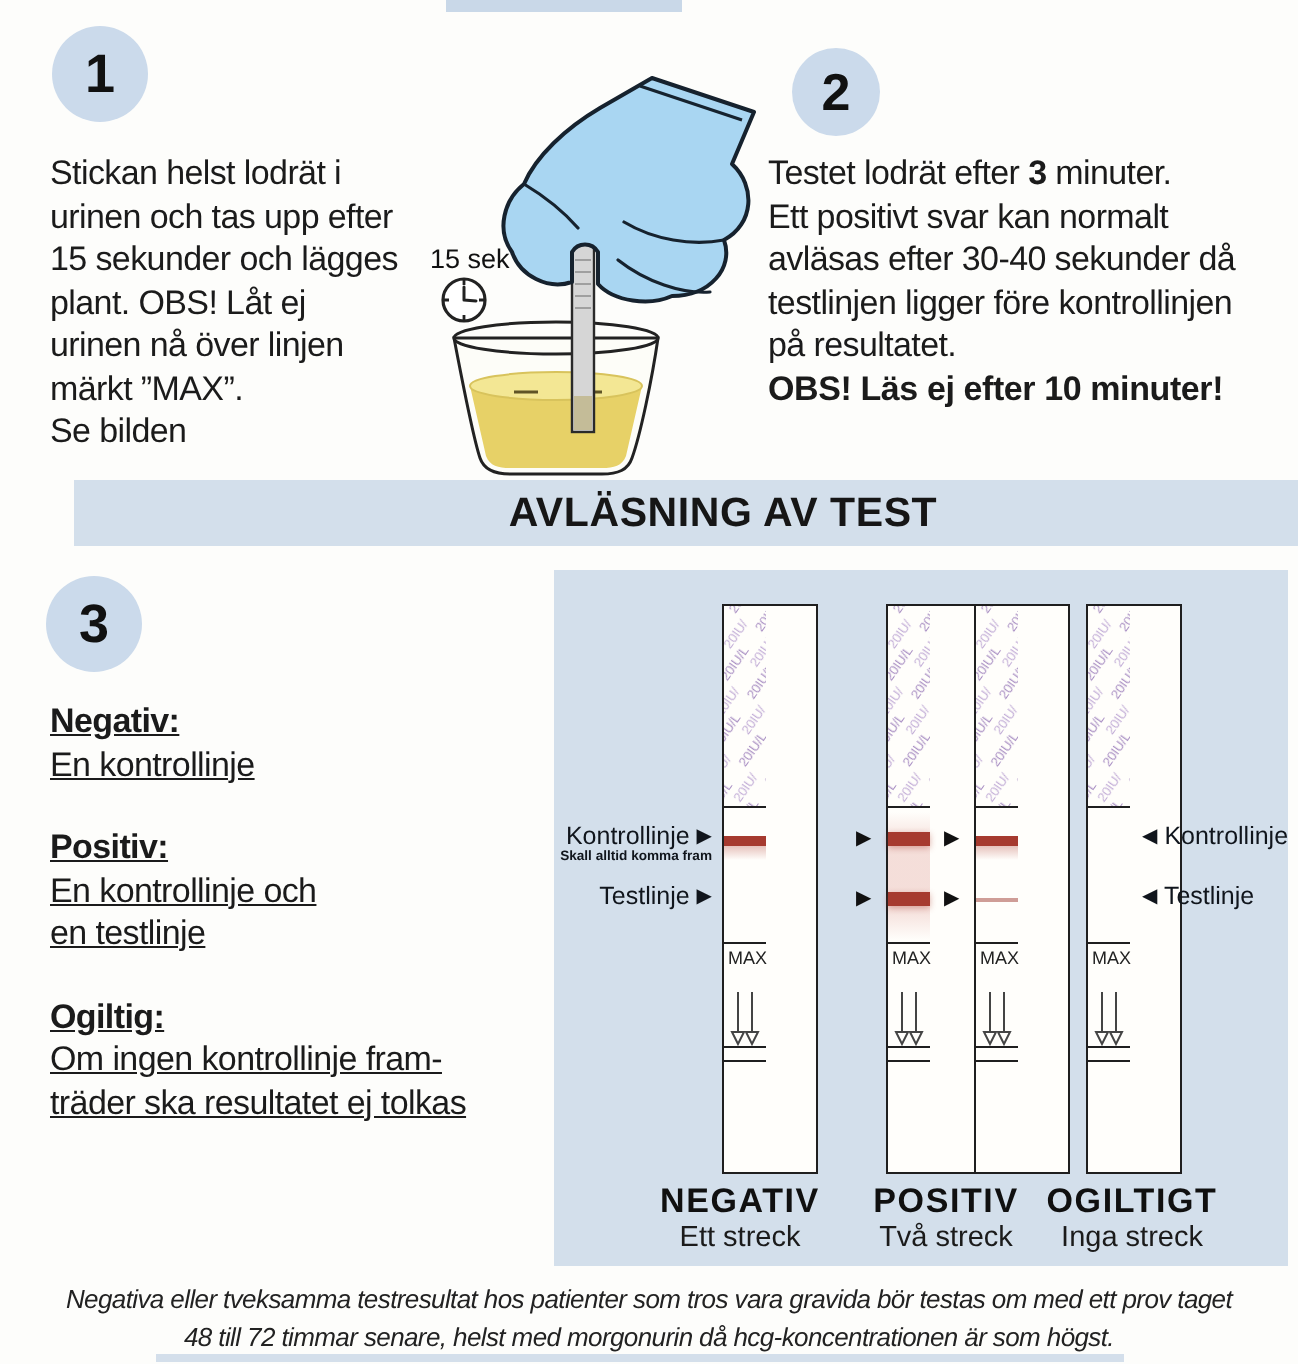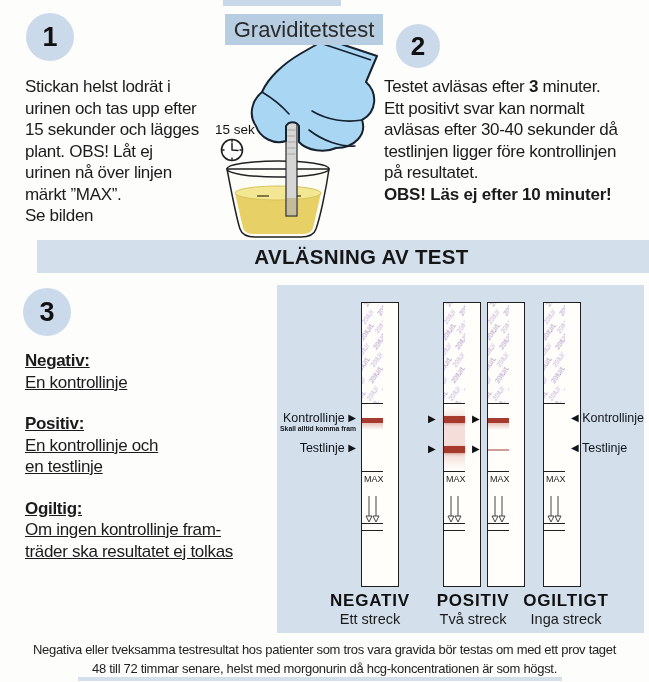--- a/index.html
+++ b/index.html
@@ -39,21 +39,21 @@
   .band{
     position:absolute;left:0;top:240px;width:649px;height:33px;background:#d3dfeb;
     text-align:center;line-height:33px;font-weight:bold;font-size:20.5px;
     letter-spacing:0.3px;color:#161616;margin-left:37px;
   }
   
   .illustration{position:absolute;left:205px;top:38px;width:190px;height:202px;}
   
   .panel{position:absolute;left:277px;top:285px;width:367px;height:348px;background:#d3dfeb;}
   .strip{
-    position:absolute;top:17px;width:38px;height:285px;background:#fffefb;
+    position:absolute;top:17px;width:48px;height:285px;background:#fffefb;
     border:1.5px solid #1f1f1f;box-sizing:border-box;
   }
   .s1{left:84px;}.s2{left:166px;}.s3{left:210px;}.s4{left:266px;}
   .wm{position:absolute;left:0;top:0;width:21px;height:100px;border-bottom:1.5px solid #1f1f1f;overflow:hidden;}
   .rline{position:absolute;left:0;width:21px;background:#a63a2f;}
   .wash{position:absolute;left:0;width:21px;top:103px;height:64px;
     background:linear-gradient(180deg,rgba(232,189,182,0) 0%,rgba(236,196,190,.55) 25%,rgba(236,196,190,.55) 75%,rgba(232,189,182,0) 100%);}
   .fade{position:absolute;left:0;width:21px;height:7px;background:linear-gradient(180deg,rgba(201,122,112,.45),rgba(201,122,112,0));}
   .ctl{top:115px;height:5px;}
   .ctl-thick{top:113px;height:7px;box-shadow:0 1px 3px rgba(170,60,47,.4);}
@@ -71,46 +71,45 @@
   .lbl-tst{right:288px;top:156px;text-align:right;}
   .lbl-ctl-r{left:294px;top:126px;}
   .lbl-tst-r{left:294px;top:156px;}
   .ptr{position:absolute;font-size:10px;color:#111;}
   
   .result-name{position:absolute;transform:translateX(-50%);font-weight:bold;font-size:17px;letter-spacing:0.8px;top:306px;white-space:nowrap;color:#101010;}
   .result-sub{position:absolute;transform:translateX(-50%);font-size:14.5px;top:326px;white-space:nowrap;}
   .rc1{left:93px;}.rc2{left:196px;}.rc3{left:289px;}
   
   .footer{position:absolute;left:0;top:640px;width:649px;text-align:center;
-    font-size:13px;line-height:19px;letter-spacing:-0.3px;color:#222;}
+    font-style:italic;font-size:13px;line-height:19px;letter-spacing:-0.3px;color:#222;}
   .defs-svg{position:absolute;width:0;height:0;}
 </style>
 </head>
 <body>
 
 <div class="page">
 
   <div class="top-bar"></div>
 
-  <div class="title-box">Graviditetstest</div>
 
   <div class="num-circle c1">1</div>
   <div class="step-text step1">
     <div>Stickan helst lodrät i</div>
     <div>urinen och tas upp efter</div>
     <div>15 sekunder och lägges</div>
     <div>plant. OBS! Låt ej</div>
     <div>urinen nå över linjen</div>
     <div>märkt ”MAX”.</div>
     <div>Se bilden</div>
   </div>
 
   <div class="num-circle c2">2</div>
   <div class="step-text step2">
-    <div><span>Testet avläsas efter </span><b>3</b><span> minuter.</span></div>
+    <div><span>Testet lodrät efter </span><b>3</b><span> minuter.</span></div>
     <div>Ett positivt svar kan normalt</div>
     <div>avläsas efter 30-40 sekunder då</div>
     <div>testlinjen ligger före kontrollinjen</div>
     <div>på resultatet.</div>
     <div class="warning">OBS! Läs ej efter 10 minuter!</div>
   </div>
 
   <svg class="illustration" viewBox="0 0 190 202" xmlns="http://www.w3.org/2000/svg">
 
     <g>

